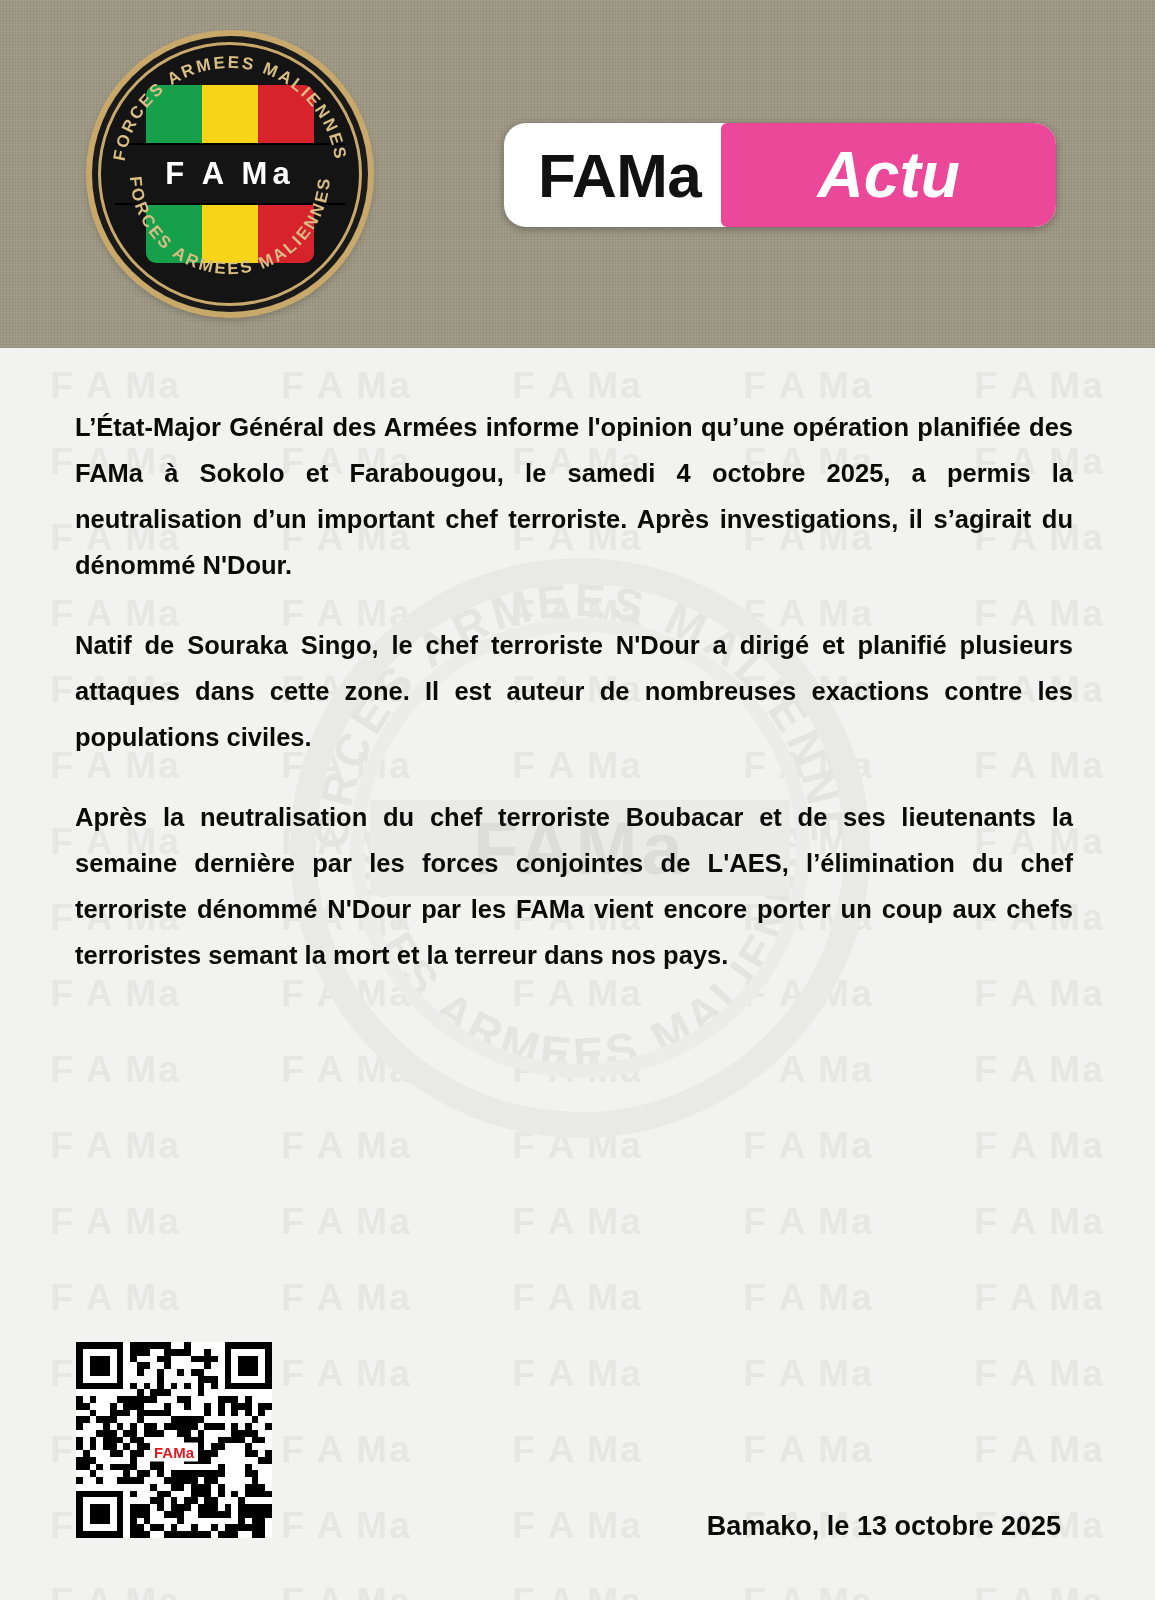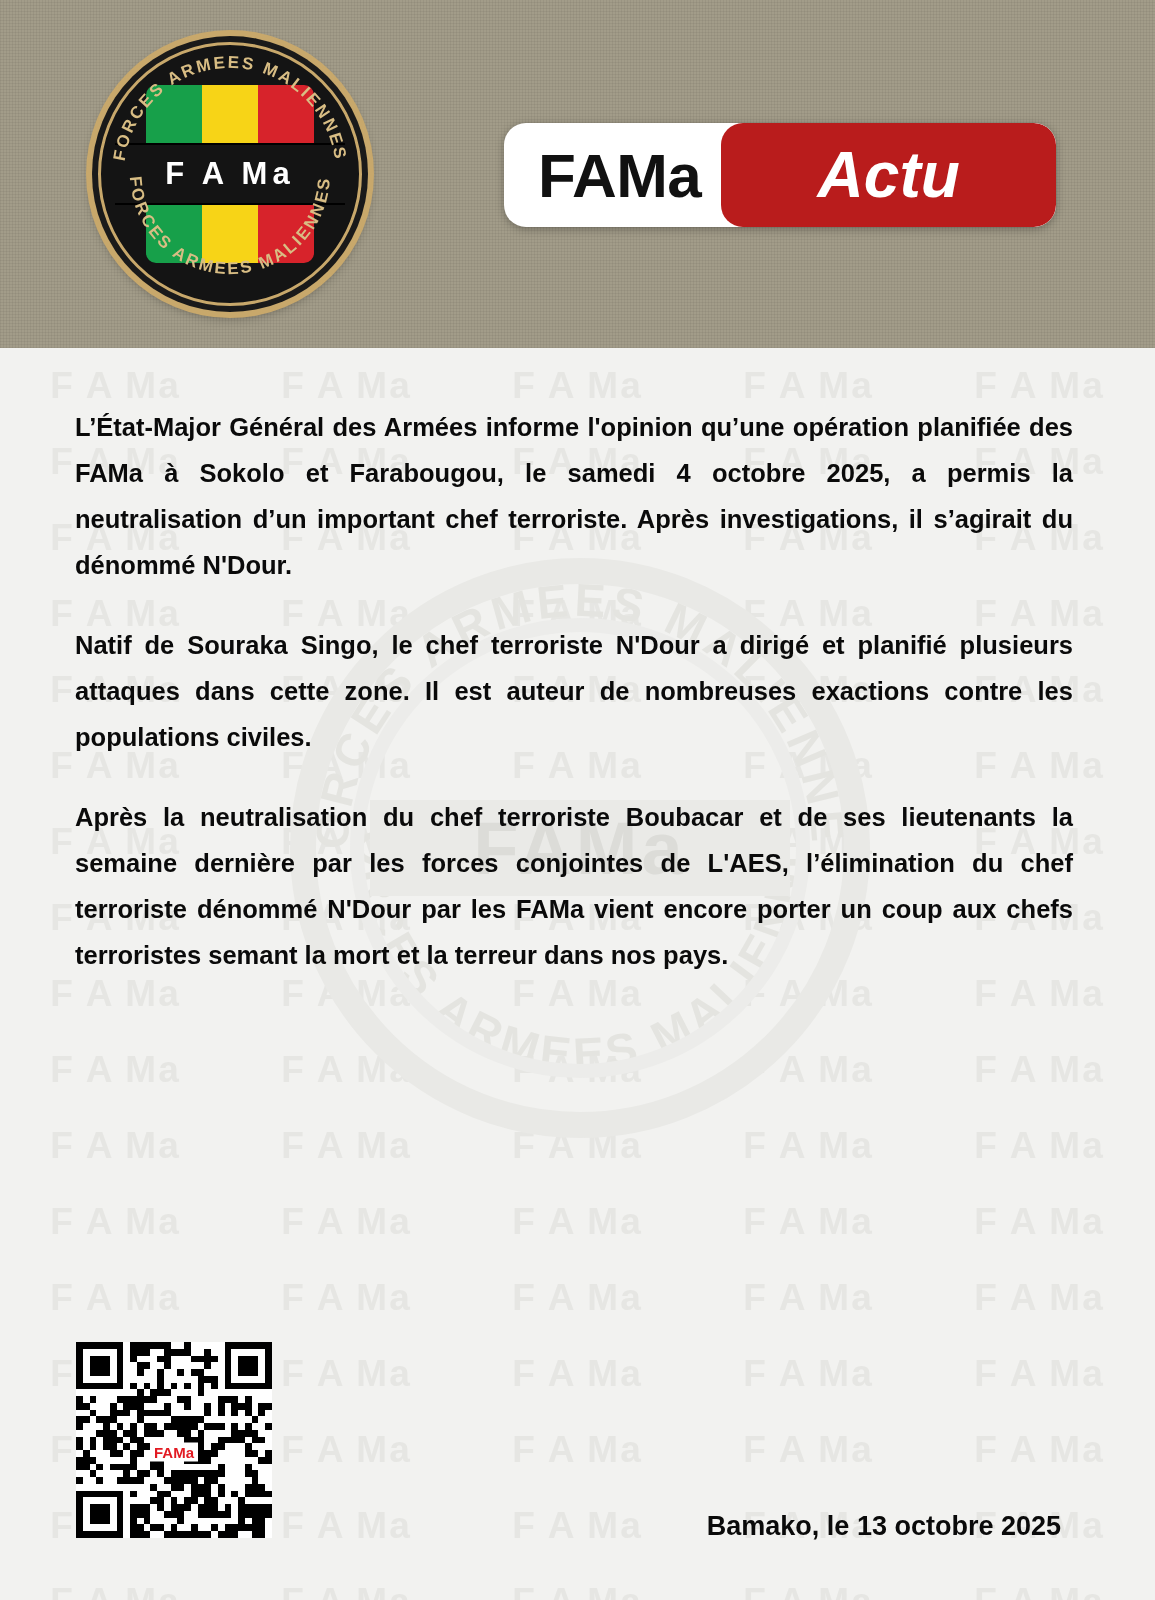--- a/index.html
+++ b/index.html
@@ -143,24 +143,24 @@
   }
   .actu-logo .left-word {
     color: #111111;
     font-size: 62px;
     font-weight: 700;
     padding-left: 34px;
     padding-right: 20px;
     letter-spacing: -0.5px;
   }
   .actu-logo .right-box {
-    background: #b91c1c;
+    background: #ec4899;
     height: 100%;
     flex: 1;
-    border-radius: 22px;
+    border-radius: 6px;
     display: flex;
     align-items: center;
     justify-content: center;
   }
   .actu-logo .right-word {
     color: #ffffff;
     font-size: 64px;
     font-weight: 700;
     font-style: italic;
     letter-spacing: 0px;

